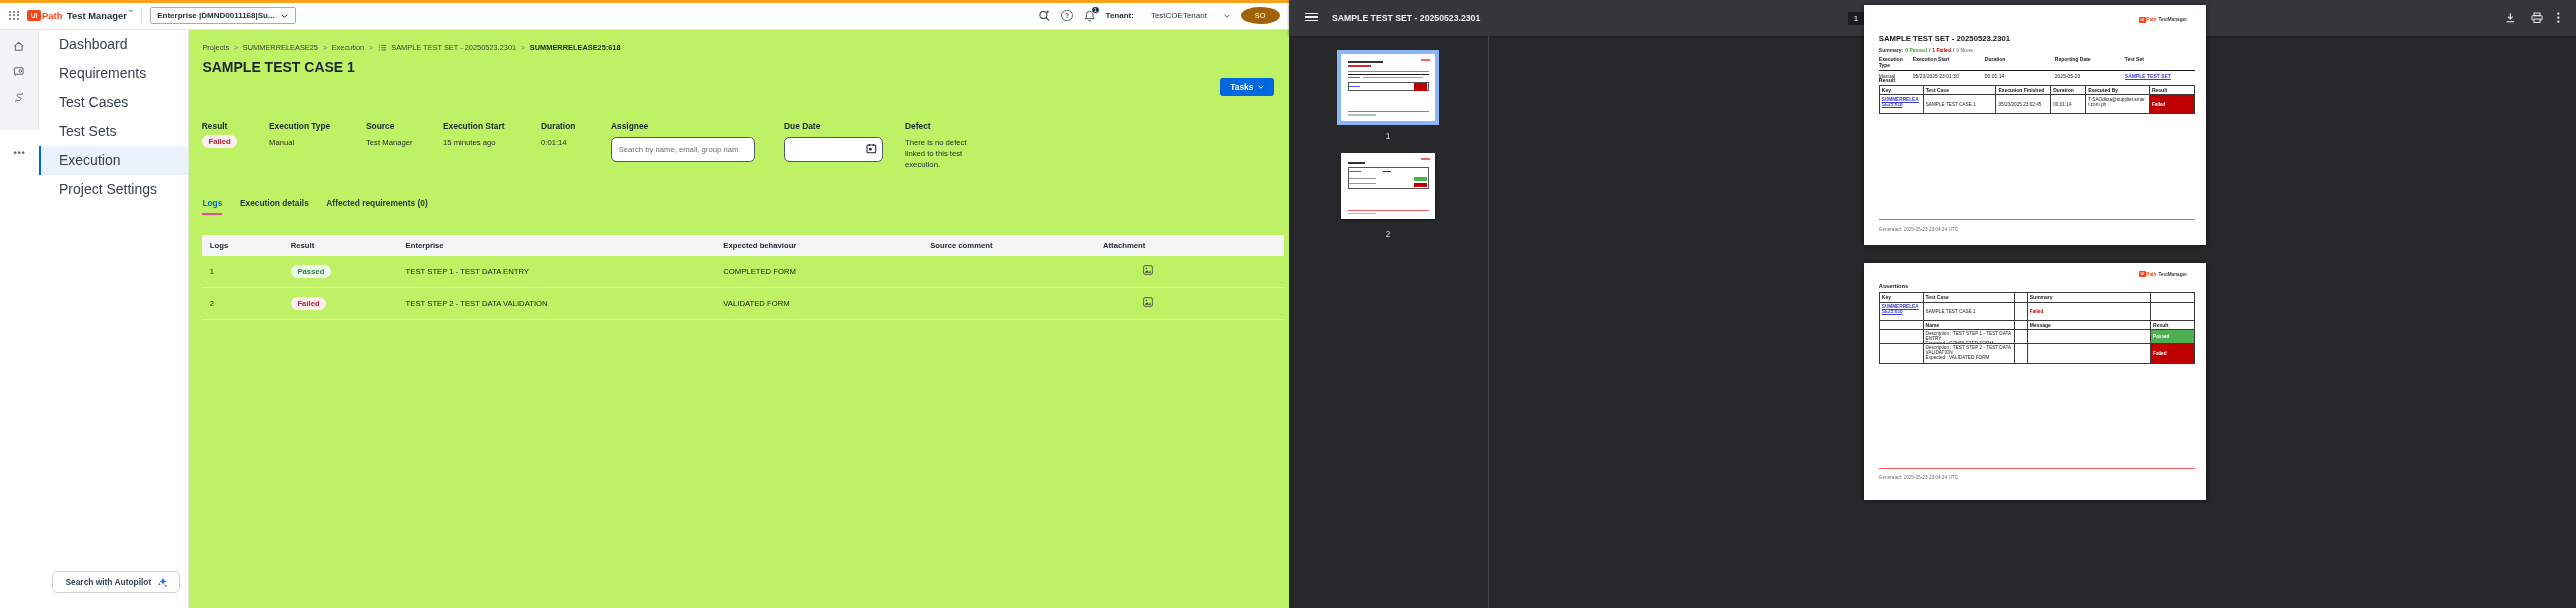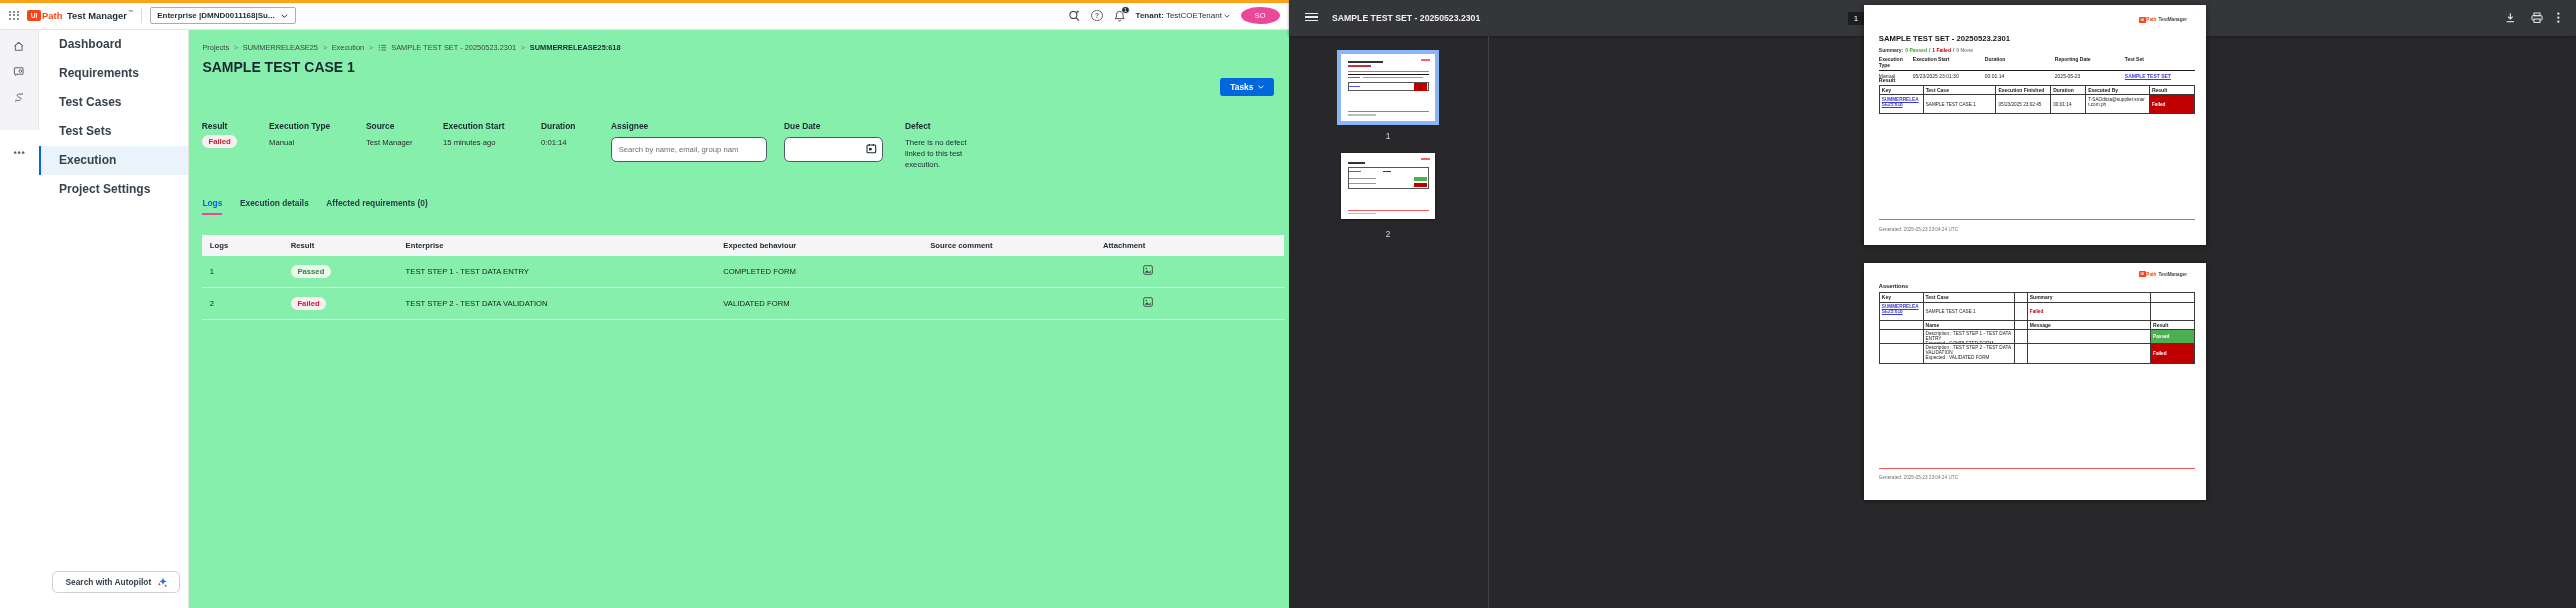--- a/index.html
+++ b/index.html
@@ -26,65 +26,65 @@
                 display:flex; align-items:center; gap:6.7px; font-size:8px; font-weight:700;
                 color:#1d2b36; cursor:pointer; }
   .hdr-right { display:flex; align-items:center; gap:10.7px; }
   .icon-btn { display:flex; align-items:center; justify-content:center; cursor:pointer; }
   .help-circle { width:11.4px; height:11.4px; border:1px solid #5f6368; border-radius:50%;
                  color:#5f6368; font-size:6.7px; font-weight:700; display:flex; align-items:center; justify-content:center; }
   .bell-wrap { position:relative; }
   .badge { position:absolute; top:-4px; right:-4.7px; min-width:8.7px; height:8.7px; border-radius:50%;
            background:#233043; color:#fff; font-size:5.7px; display:flex; align-items:center;
            justify-content:center; border:0.7px solid #fff; }
-  .tenant { display:flex; align-items:center; gap:2px; font-size:8px; color:#1d2b36; cursor:pointer; }
+  .tenant { display:flex; align-items:center; gap:17px; font-size:8px; color:#1d2b36; cursor:pointer; }
   .tenant b { font-weight:700; }
-  .avatar { width:39px; height:17.5px; border-radius:50%; background:#ec4899; color:#fff;
+  .avatar { width:39px; height:17.5px; border-radius:50%; background:#a16207; color:#fff;
             font-size:7.4px; font-weight:400; display:flex; align-items:center; justify-content:center; cursor:pointer; }
 
   
   .rail { position:absolute; left:0; top:29.5px; width:39px; bottom:0; background:#fff; }
   .rail-top { height:100px; background:#f4f4f6; border-right:0.7px solid #e6e6e6; display:flex;
               flex-direction:column; align-items:center; padding-top:11.4px; gap:12.8px; }
   .rail-more { margin-top:17.5px; text-align:center; color:#5f6368; font-size:9.4px; font-weight:700;
                letter-spacing:0.7px; cursor:pointer; }
 
   
   .sidenav { position:absolute; left:39px; top:29.5px; width:150px; bottom:0; background:#fff;
              border-right:0.7px solid #e4e4e4; }
-  .nav-item { height:29px; display:flex; align-items:center; padding-left:18px; font-size:12px;
-              font-weight:700; color:#38424c; cursor:pointer; border-left:2.7px solid transparent; }
+  .nav-item { height:29px; display:flex; align-items:center; padding-left:18px; font-size:14px;
+              font-weight:400; color:#38424c; cursor:pointer; border-left:2.7px solid transparent; }
   .nav-item.selected { background:#eaf2fb; border-left:2.7px solid #0067df; }
   .autopilot { position:absolute; left:13.4px; bottom:16px; width:128px; height:22px;
                border:0.7px solid #cfcfcf; border-radius:5.4px; display:flex; align-items:center;
                justify-content:center; gap:5.4px; font-size:8.4px; font-weight:700; color:#38424c;
                background:#fff; cursor:pointer; }
 
   
-  .content { position:absolute; left:189px; top:29.5px; width:1100px; bottom:0; background:#86efac; }
+  .content { position:absolute; left:189px; top:29.5px; width:1100px; bottom:0; background:#bef264; }
   .breadcrumb { position:absolute; left:13.4px; top:13.4px; display:flex; align-items:center; gap:4.7px;
                 font-size:7.4px; color:#444; }
   .crumb { cursor:pointer; }
   .crumb.last { font-weight:700; color:#1d2b36; }
   .crumb-sep { color:#777; }
   .page-title { position:absolute; left:13.4px; top:29px; font-size:14px; font-weight:800; color:#1b2733; }
   .tasks-btn { position:absolute; right:14.8px; top:48px; width:54px; height:18px; background:#0067df;
                border-radius:2.7px; color:#fff; font-size:8.4px; font-weight:700; display:flex;
                align-items:center; justify-content:center; gap:4.7px; cursor:pointer; border:none; }
 
   .detail-col { position:absolute; top:91px; }
   .d-label { font-size:8.4px; font-weight:700; color:#1b2733; }
   .d-value { position:absolute; top:17.5px; font-size:7.7px; color:#2b2b2b; white-space:nowrap; }
   .pill { display:inline-block; padding:2px 6.7px; border-radius:6.7px; font-size:7.7px; font-weight:700; }
   .pill-failed { background:#fceef0; color:#bc2235; }
   .pill-passed { background:#ecf8ec; color:#2c8a3e; }
   .assignee-input, .duedate-wrap input { border:0.7px solid #4f5a64; border-radius:5.4px; height:25px;
                font-size:7.7px; color:#333; padding:0 6.7px; outline:none;
                font-family:"Liberation Sans","DejaVu Sans",sans-serif; }
-  .assignee-input { position:absolute; top:16px; width:156px; }
+  .assignee-input { position:absolute; top:16px; width:144px; }
   .assignee-input::placeholder { color:#6d6d6d; }
   .duedate-wrap { position:absolute; top:16px; width:99px; }
   .duedate-wrap input { width:99px; }
   .cal-icon { position:absolute; right:6px; top:6.7px; cursor:pointer; }
   .defect-text { position:absolute; top:16px; width:75px; font-size:7.7px; color:#1b2733; line-height:1.45; }
 
   .tabs { position:absolute; left:13.4px; top:168px; display:flex; gap:17.5px; }
   .tab { font-size:8.4px; font-weight:700; color:#2b3a48; padding-bottom:5.4px; cursor:pointer;
          border-bottom:2px solid transparent; }
   .tab.active { color:#0067df; border-bottom:2px solid #ec4899; }

